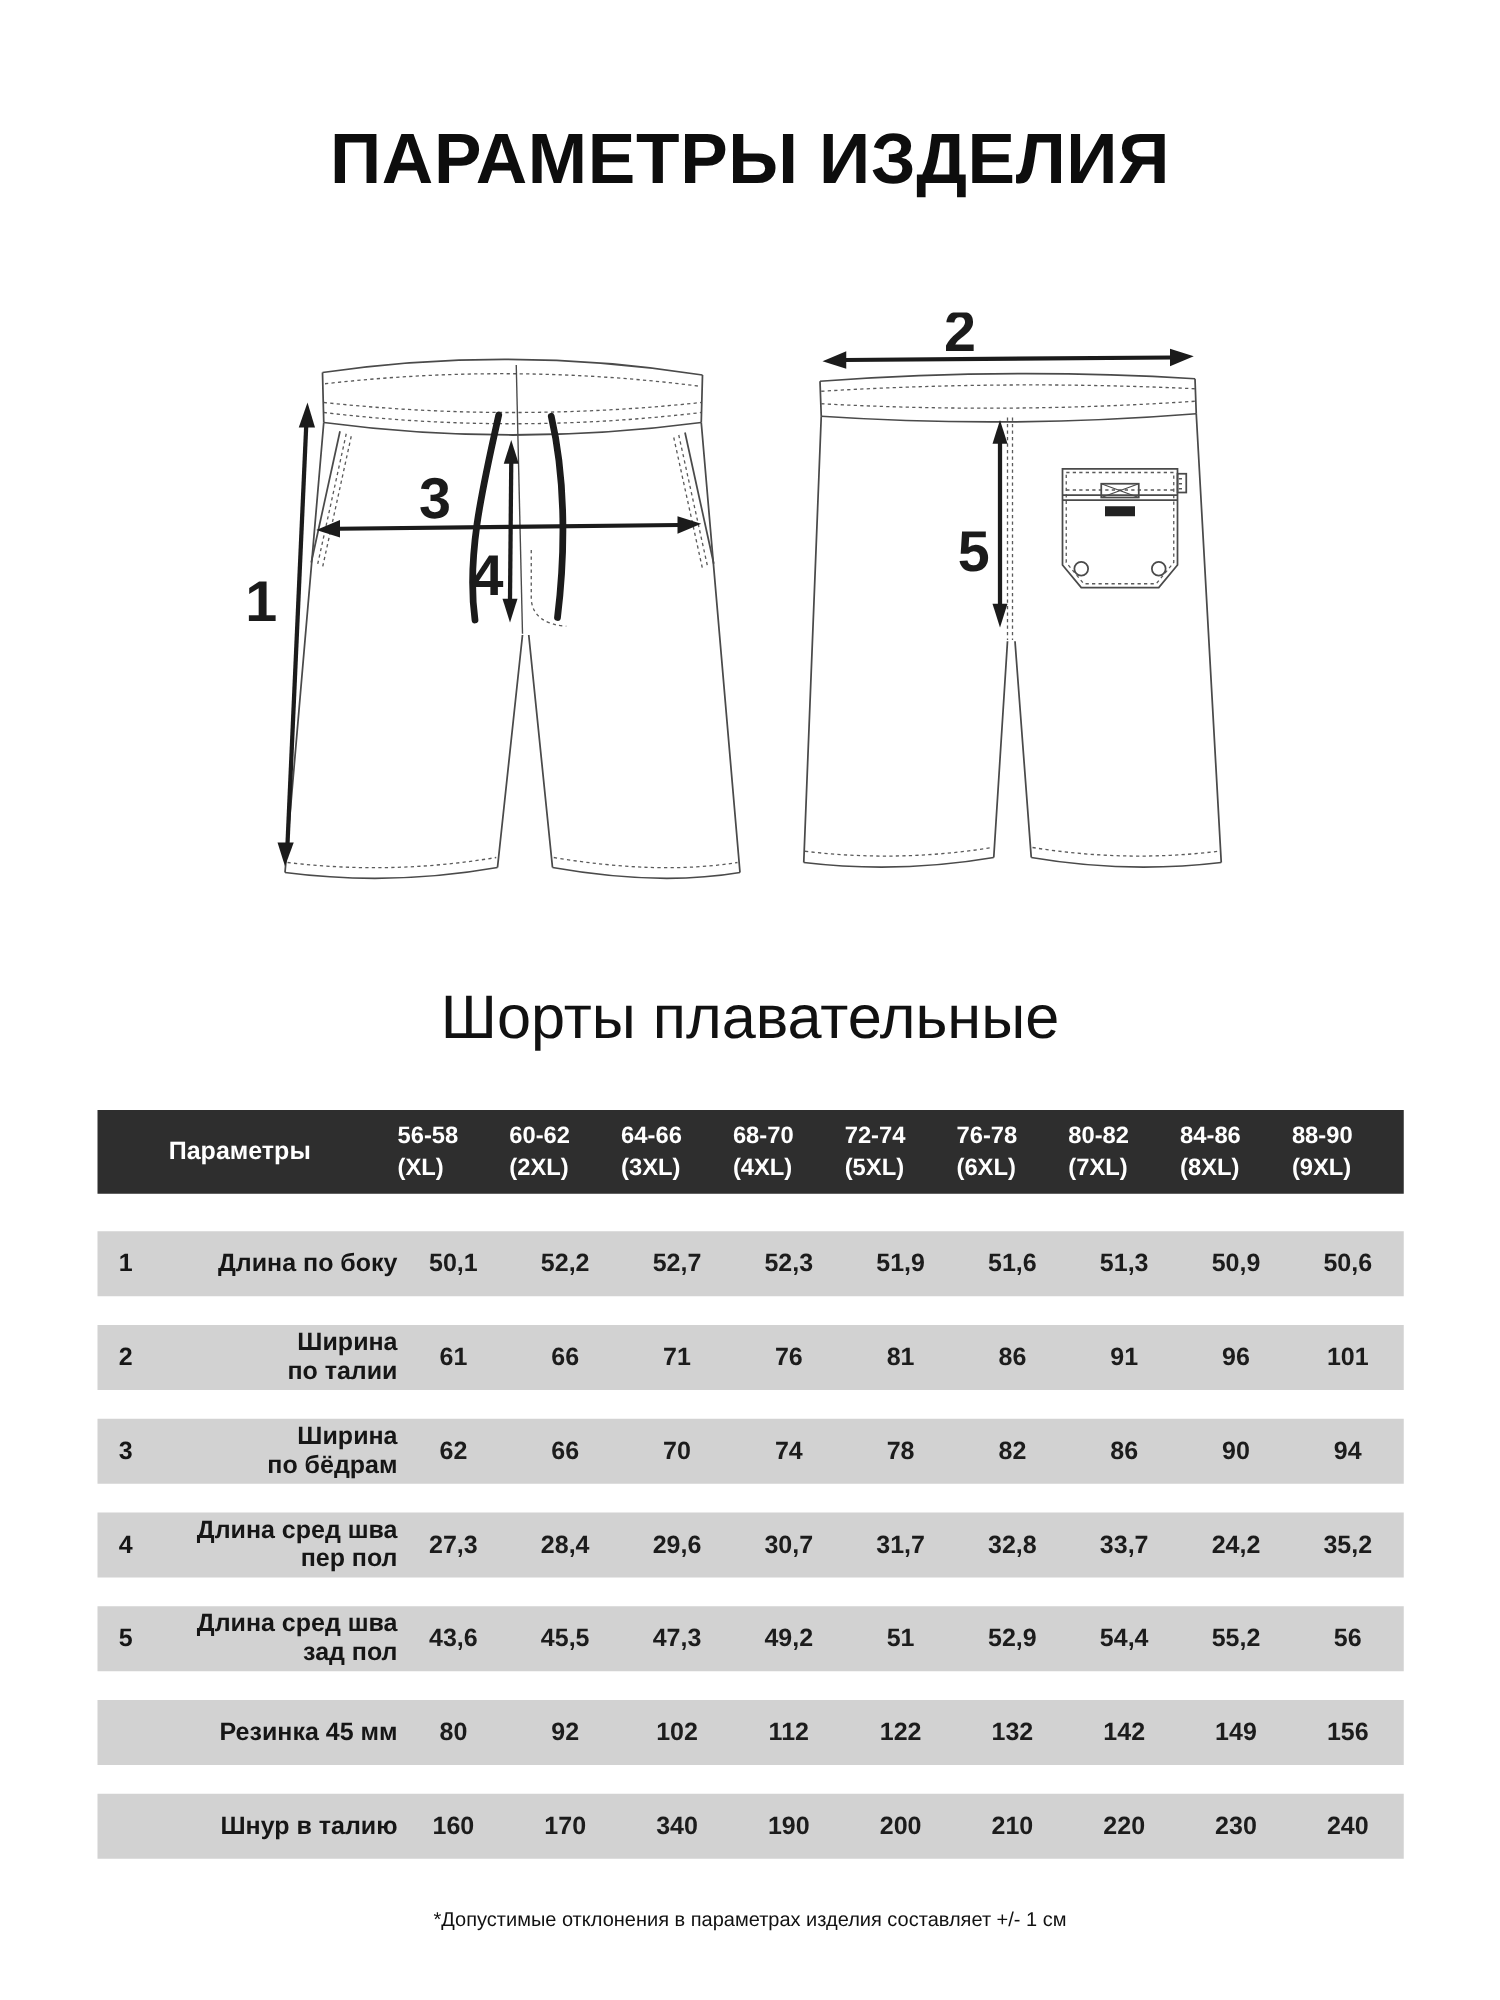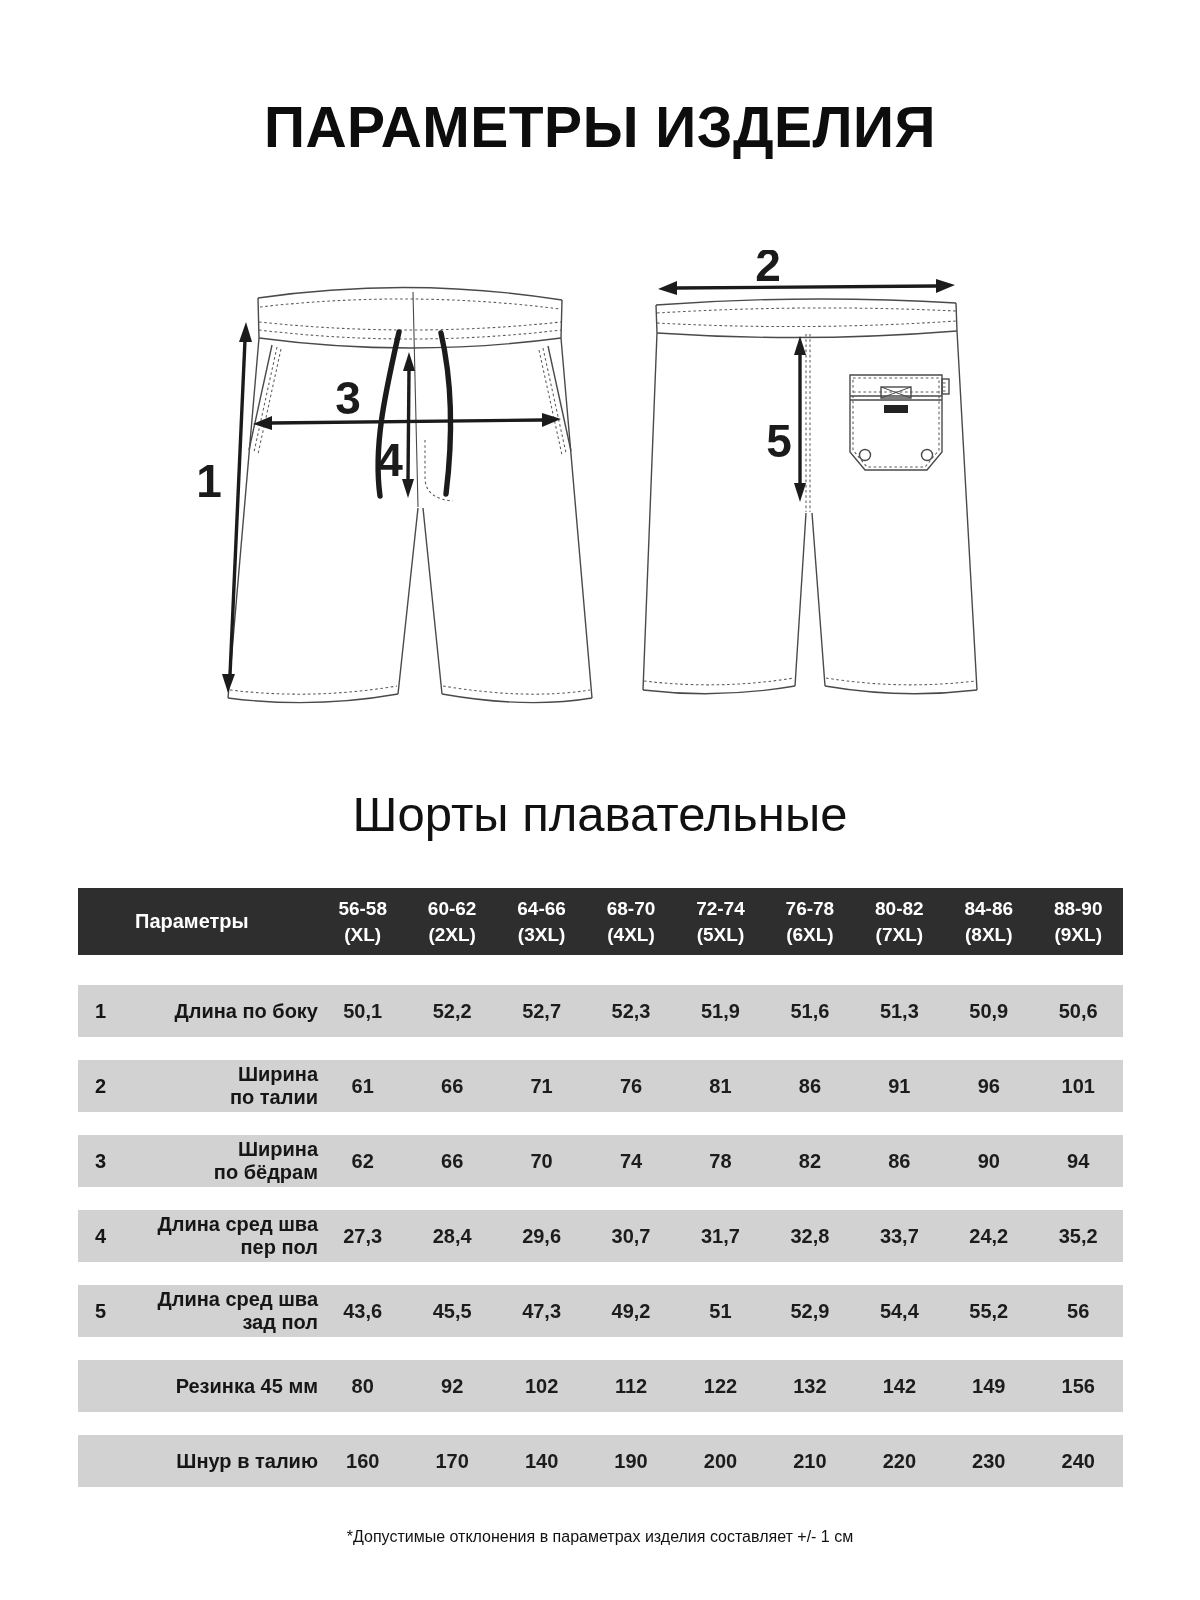--- a/index.html
+++ b/index.html
@@ -23,21 +23,21 @@
   }
   .trow{
     display:flex;align-items:center;background:#d2d2d2;
     min-height:52px;margin-top:23px;
   }
   .trow.first{margin-top:30px;}
   .col-num{width:45px;flex:none;text-align:center;font-size:20px;font-weight:700;color:#161616;}
   .col-label{width:195px;flex:none;padding-left:12px;box-sizing:border-box;}
   .header-label{font-size:20px;font-weight:700;}
   .row-label{font-size:20px;font-weight:700;line-height:1.15;color:#161616;text-align:right;}
-  .col-size{flex:1;text-align:center;font-size:19px;font-weight:700;line-height:1.35;}
+  .col-size{flex:1;text-align:left;font-size:19px;font-weight:700;line-height:1.35;}
   .cell-val{flex:1;text-align:center;font-size:20px;font-weight:600;color:#1c1c1c;}
   .footnote{
     position:absolute;top:1528px;left:0;width:100%;text-align:center;
     font-size:16px;color:#111;
   }
   
   .garment{stroke:#4a4a4a;stroke-width:1.4;fill:none;}
   .stitch{stroke:#5a5a5a;stroke-width:1.05;fill:none;stroke-dasharray:2.6 2.6;}
   .arrow-shaft{stroke:#1b1b1b;stroke-width:3.4;fill:none;}
   .arrow-head{fill:#1b1b1b;stroke:none;}
@@ -290,21 +290,21 @@
         <div class="cell-val">156</div>
       </div>
       <div class="trow">
         <div class="col-num"></div>
         <div class="col-label">
           <div class="row-label">Шнур в талию</div>
           <div class="row-label"></div>
         </div>
         <div class="cell-val">160</div>
         <div class="cell-val">170</div>
-        <div class="cell-val">140</div>
+        <div class="cell-val">340</div>
         <div class="cell-val">190</div>
         <div class="cell-val">200</div>
         <div class="cell-val">210</div>
         <div class="cell-val">220</div>
         <div class="cell-val">230</div>
         <div class="cell-val">240</div>
       </div>
     </div>
 
   <div class="footnote">*Допустимые отклонения в параметрах изделия составляет +/- 1 см</div>

